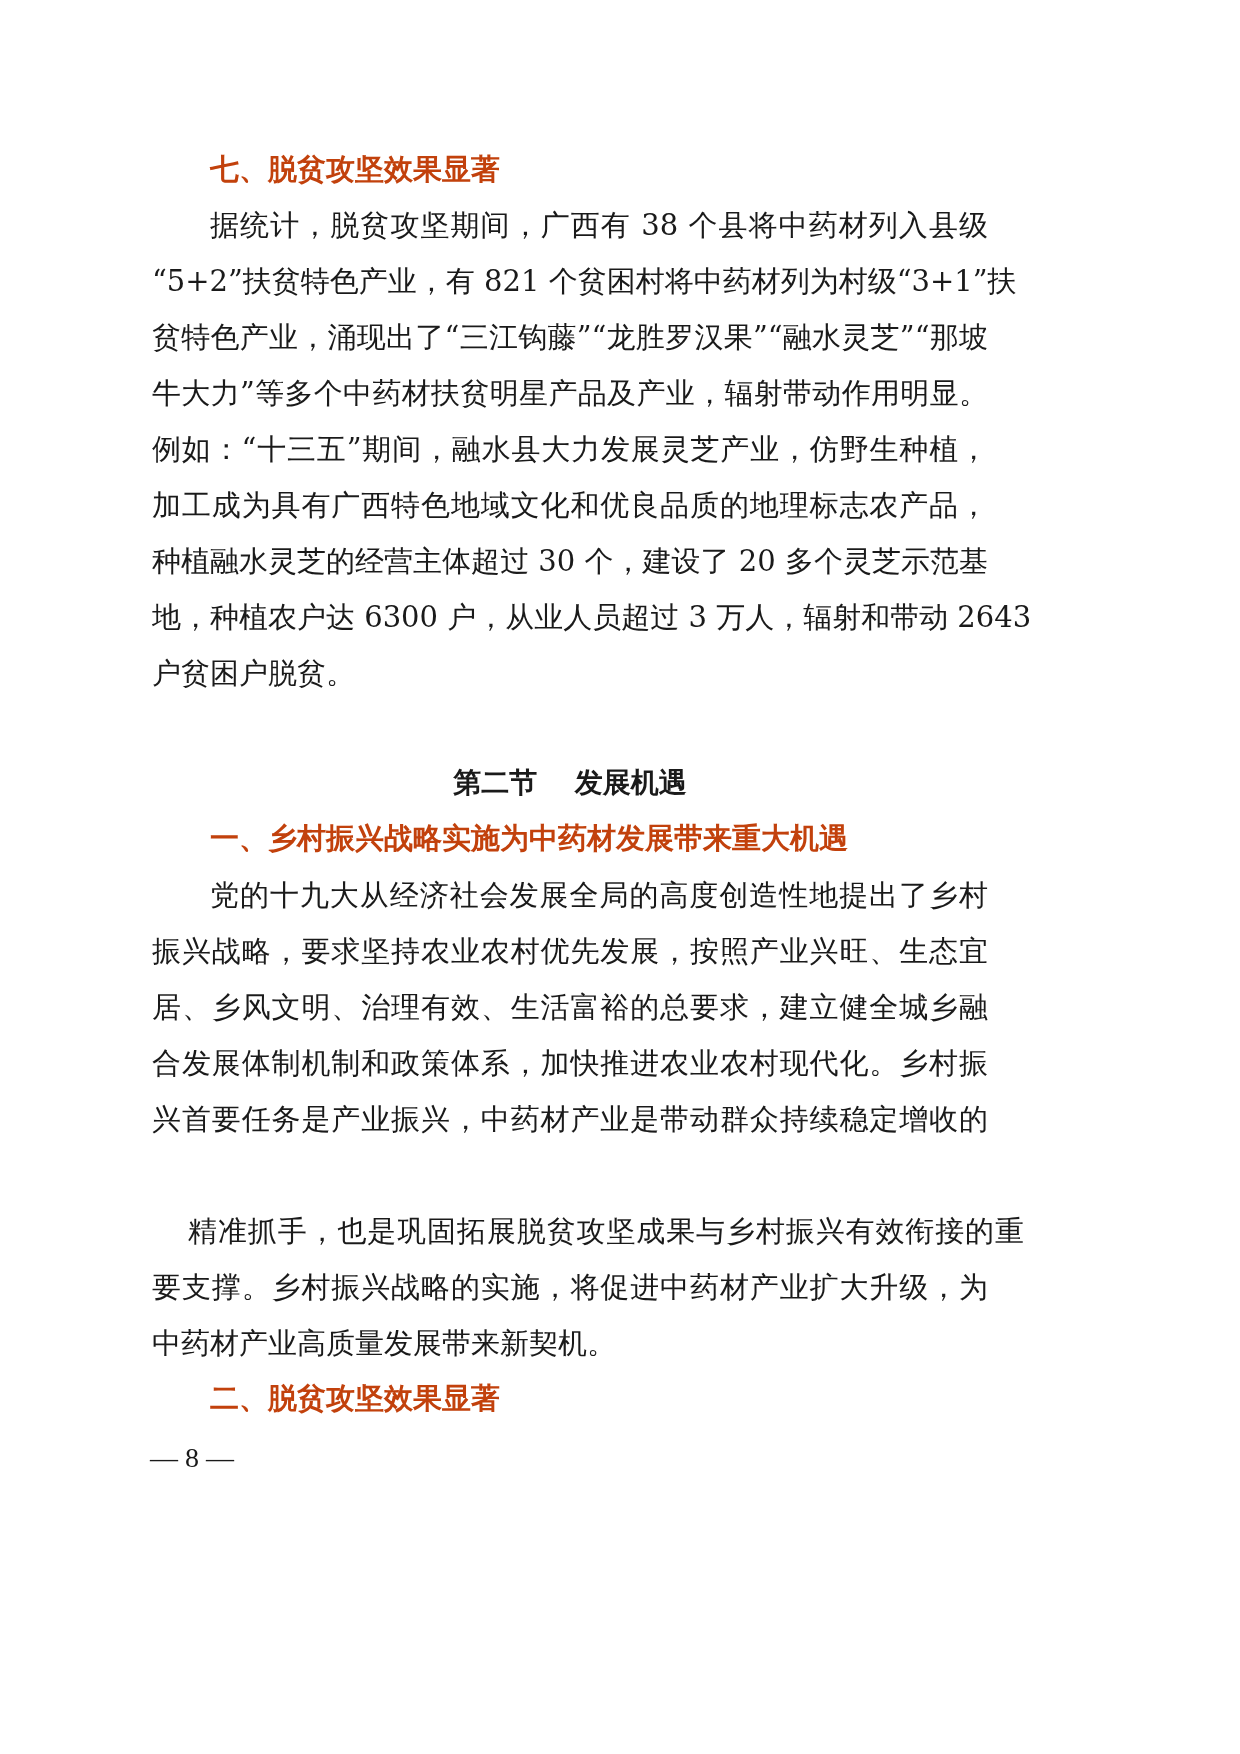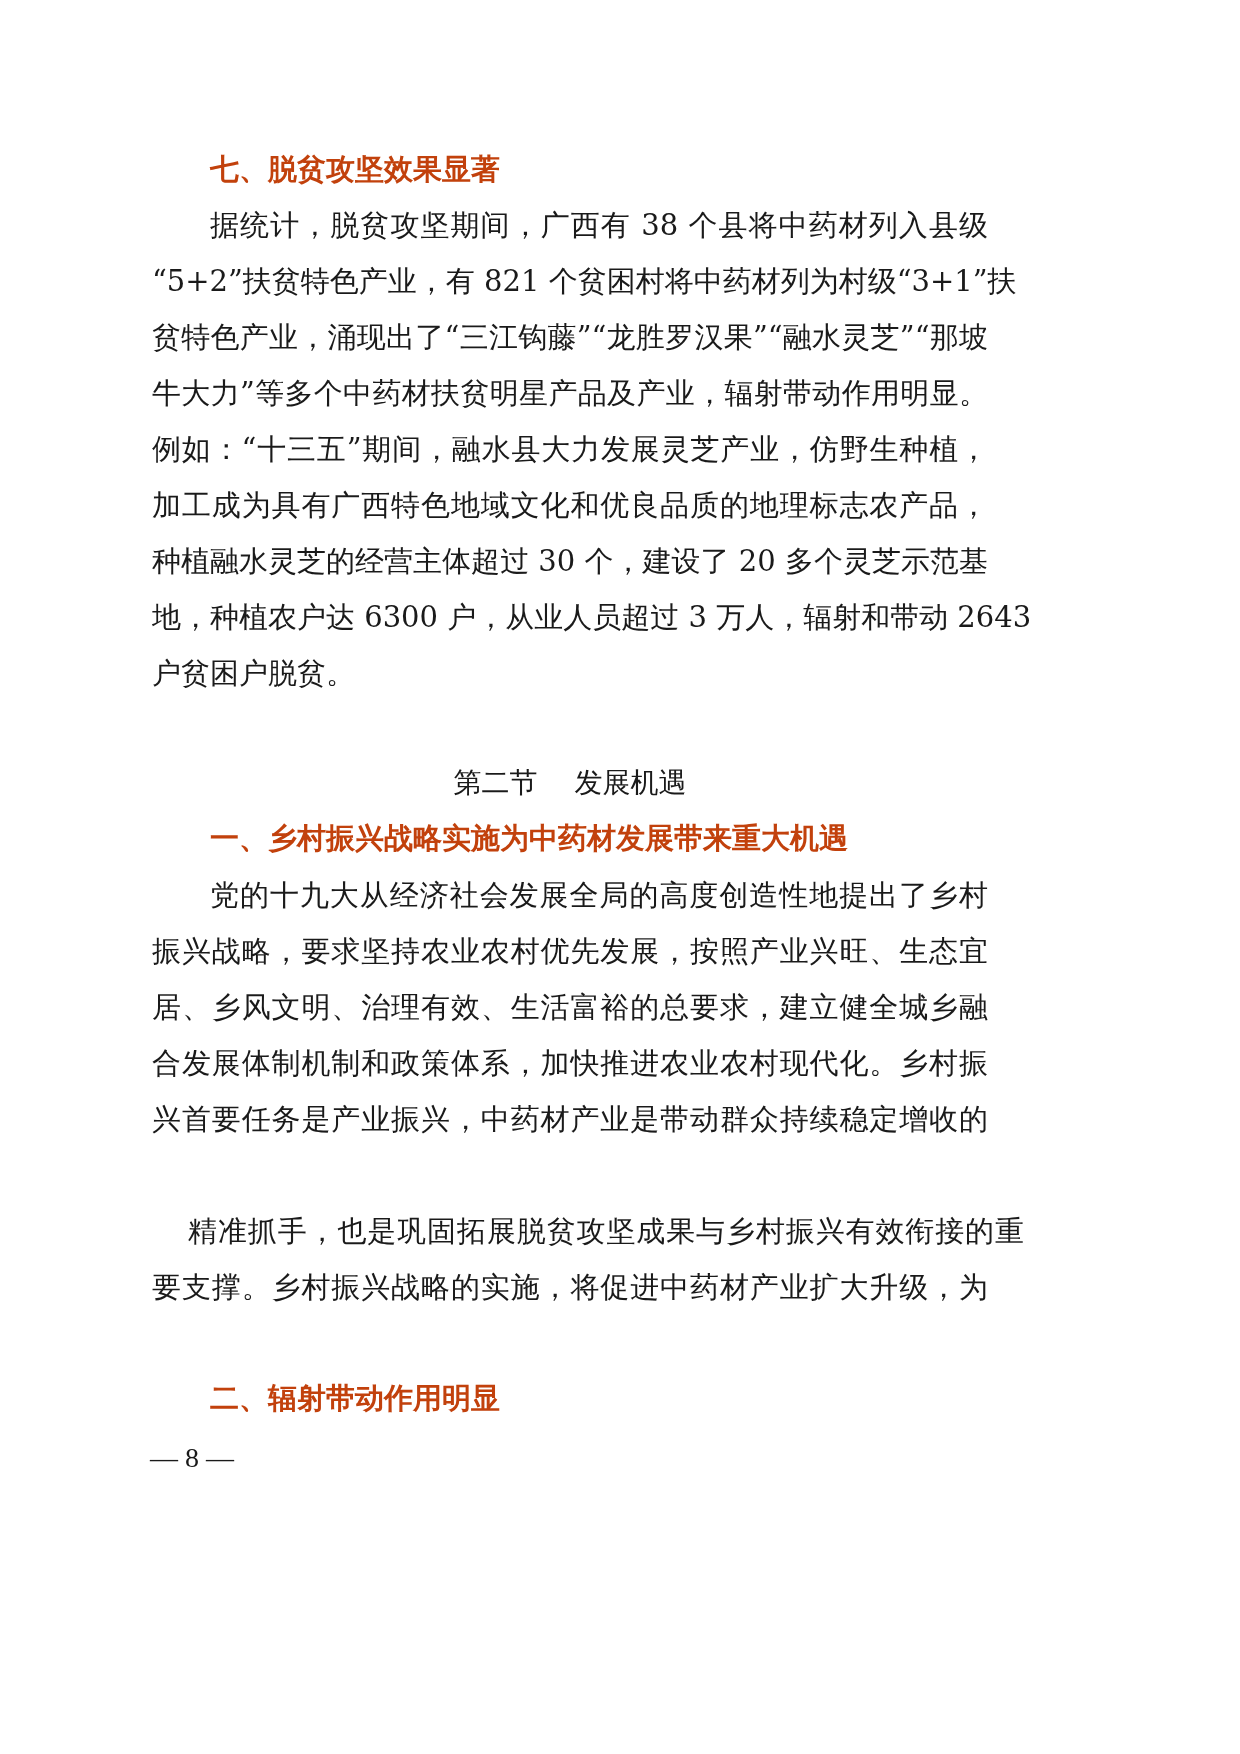--- a/index.html
+++ b/index.html
@@ -85,29 +85,30 @@
   <div class="line indent" style="top:205px;">据统计，脱贫攻坚期间，广西有 38 个县将中药材列入县级</div>
   <div class="line" style="top:261px;">“5+2”扶贫特色产业，有 821 个贫困村将中药材列为村级“3+1”扶</div>
   <div class="line" style="top:317px;">贫特色产业，涌现出了“三江钩藤”“龙胜罗汉果”“融水灵芝”“那坡</div>
   <div class="line" style="top:373px;">牛大力”等多个中药材扶贫明星产品及产业，辐射带动作用明显。</div>
   <div class="line" style="top:429px;">例如：“十三五”期间，融水县大力发展灵芝产业，仿野生种植，</div>
   <div class="line" style="top:485px;">加工成为具有广西特色地域文化和优良品质的地理标志农产品，</div>
   <div class="line" style="top:541px;">种植融水灵芝的经营主体超过 30 个，建设了 20 多个灵芝示范基</div>
   <div class="line" style="top:597px;">地，种植农户达 6300 户，从业人员超过 3 万人，辐射和带动 2643</div>
   <div class="line last" style="top:653px;">户贫困户脱贫。</div>
 
-  <div class="section-title" style="top:763px;">第二节　 发展机遇</div>
+  <div class="section-title" style="top:763px;font-weight:bold;">第二节　 发展机遇</div>
 
   <div class="heading" style="top:816px;">一、乡村振兴战略实施为中药材发展带来重大机遇</div>
 
   <div class="line indent" style="top:875px;">党的十九大从经济社会发展全局的高度创造性地提出了乡村</div>
   <div class="line" style="top:931px;">振兴战略，要求坚持农业农村优先发展，按照产业兴旺、生态宜</div>
   <div class="line" style="top:987px;">居、乡风文明、治理有效、生活富裕的总要求，建立健全城乡融</div>
   <div class="line" style="top:1043px;">合发展体制机制和政策体系，加快推进农业农村现代化。乡村振</div>
   <div class="line" style="top:1099px;">兴首要任务是产业振兴，中药材产业是带动群众持续稳定增收的</div>
   <div class="line" style="top:1211px;margin-left:36px;">精准抓手，也是巩固拓展脱贫攻坚成果与乡村振兴有效衔接的重</div>
   <div class="line" style="top:1267px;">要支撑。乡村振兴战略的实施，将促进中药材产业扩大升级，为</div>
+  <div class="line last" style="top:1323px;">中药材产业高质量发展带来新契机。</div>
 
-  <div class="heading" style="top:1376px;">二、辐射带动作用明显</div>
+  <div class="heading" style="top:1376px;">二、脱贫攻坚效果显著</div>
 
   <div class="page-number">— 8 —</div>
 
 </div>
 
 </body></html>

